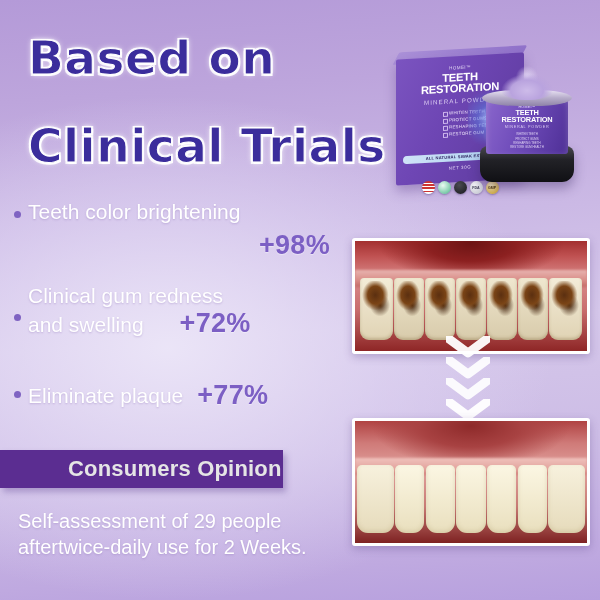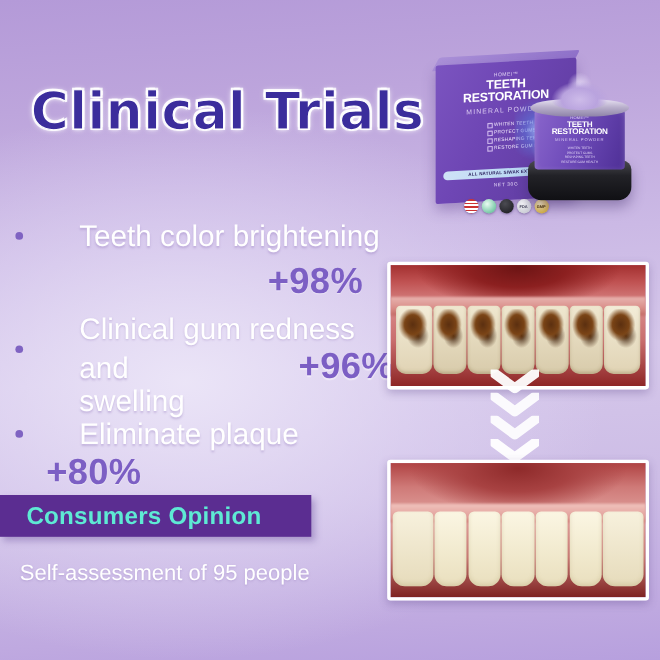--- a/index.html
+++ b/index.html
@@ -125,49 +125,48 @@
   }
 
   
   .claims{position:absolute;left:10px;top:200px;width:330px;}
   .claim{position:relative;padding-left:18px;color:#ffffff;}
   .claim .dot{
     position:absolute;left:4px;width:7px;height:7px;border-radius:50%;
     background:#7f63c2;
   }
   .claim-txt{
-    font-size:27px;line-height:1.12;font-weight:400;color:#ffffff;
+    font-size:21px;line-height:1.12;font-weight:400;color:#ffffff;
     text-shadow:0 1px 2px rgba(110,80,160,.28);
-    margin-left:44px;
   }
   .pct{
-    font-size:33px;font-weight:700;color:#7c5fc4;letter-spacing:.3px;
+    font-size:27px;font-weight:700;color:#7c5fc4;letter-spacing:.3px;
     text-shadow:0 1px 1px rgba(255,255,255,.45);
   }
   .c1{position:absolute;top:0;left:0;width:330px;}
   .c1 .dot{top:11px;}
   .c1 .pct{display:block;text-align:right;padding-right:28px;margin-top:6px;}
   .c2{position:absolute;top:84px;left:0;width:330px;}
   .c2 .dot{top:30px;}
-  .c2 .row{display:flex;align-items:baseline;gap:35px;}
+  .c2 .row{display:flex;align-items:baseline;}
   .c2 .pct{margin-left:36px;}
   .c3{position:absolute;top:180px;left:0;width:330px;}
   .c3 .dot{top:11px;}
-  .c3 .row{display:flex;align-items:flex-start;flex-direction:column;}
+  .c3 .row{display:flex;align-items:center;}
   .c3 .pct{margin-left:14px;}
 
   
   .opinion{
     position:absolute;left:0;top:450px;width:283px;height:38px;
     background:#5b2d91;
     box-shadow:3px 4px 6px rgba(90,60,140,.35);
     display:flex;align-items:center;
   }
   .opinion span{
-    color:#5eead4;font-size:22px;font-weight:700;padding-left:24px;letter-spacing:.2px;
+    color:#e5e5e5;font-size:22px;font-weight:700;padding-left:24px;letter-spacing:.2px;margin-left:44px;
   }
 
   
   .note{
     position:absolute;left:18px;top:508px;width:330px;
     color:#ffffff;font-size:20px;line-height:1.32;
     text-shadow:0 1px 2px rgba(110,80,160,.25);
   }
   .note .n2{display:block;}
 
@@ -234,20 +233,21 @@
   .chev2{top:21px;}
   .chev3{top:42px;}
   .chev4{top:63px;}
 </style>
 </head>
 <body>
 
 <div class="poster">
 
   <div class="headline">
+    <span>Based on</span>
     <span class="l2">Clinical Trials</span>
   </div>
 
   <div class="product">
     <div class="box-top"></div>
     <div class="box">
       <div class="box-inner">
         <div class="brandline">HOMEI™</div>
         <div class="box-title">TEETH RESTORATION</div>
         <div class="box-sub">MINERAL POWDER</div>
@@ -296,40 +296,41 @@
       <span class="dot"></span>
       <span class="claim-txt">Teeth color brightening</span>
       <span class="pct">+98%</span>
     </div>
 
     <div class="claim c2">
       <span class="dot"></span>
       <div class="claim-txt">Clinical gum redness</div>
       <div class="row">
         <span class="claim-txt">and swelling</span>
-        <span class="pct">+96%</span>
+        <span class="pct">+72%</span>
       </div>
     </div>
 
     <div class="claim c3">
       <span class="dot"></span>
       <div class="row">
         <span class="claim-txt">Eliminate plaque</span>
-        <span class="pct">+80%</span>
+        <span class="pct">+77%</span>
       </div>
     </div>
 
   </div>
 
   <div class="opinion">
     <span>Consumers Opinion</span>
   </div>
 
   <div class="note">
-    <span>Self-assessment of 95 people</span>
+    <span>Self-assessment of 29 people</span>
+    <span class="n2">aftertwice-daily use for 2 Weeks.</span>
   </div>
 
   <div class="photo photo-before">
     <div class="mouth mouth-before">
       <div class="gumline-b"></div>
       <div class="teeth-b">
         <div class="tooth-b edge">
             <div class="tartar"></div>
           </div>
         <div class="tooth-b">

